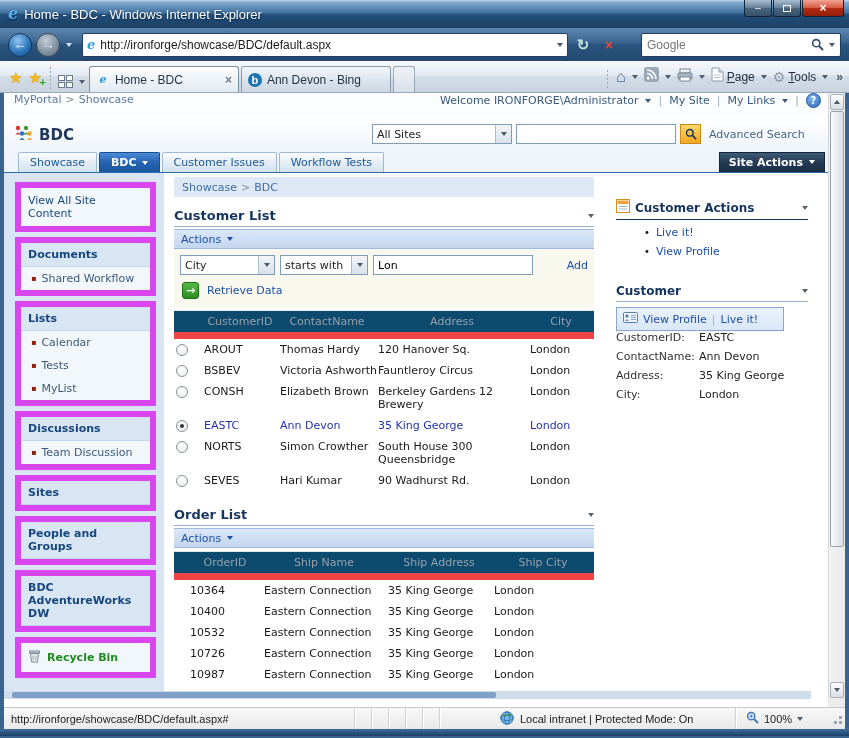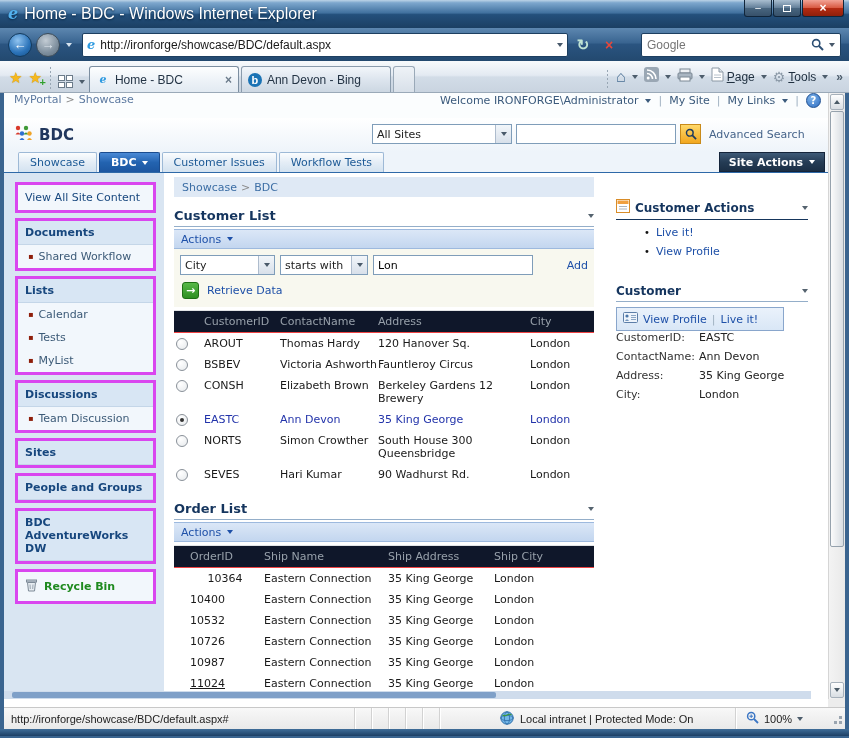--- a/index.html
+++ b/index.html
@@ -1,21 +1,21 @@
 <!DOCTYPE html>
 <html><head>
 <meta charset="utf-8">
 <style>
   *{box-sizing:border-box;margin:0;padding:0}
   html,body{background:#555}
   .window{width:849px;height:738px;position:relative;background:#3a648f;font-family:"Liberation Sans",sans-serif;overflow:hidden;box-shadow:0 0 8px rgba(0,0,0,.6)}
   
   .titlebar{height:28px;background:linear-gradient(180deg,#bdd4e7 0,#7da7cd 10%,#41719f 46%,#24507c 52%,#1b3f63 100%);display:flex;align-items:center;padding:0 6px;position:relative}
   .ie-e{font-family:"DejaVu Serif",serif;font-style:italic;font-weight:bold;color:#53b2ef;font-size:16px;line-height:1;text-shadow:0 1px 2px #06294a;margin:0 6px 0 2px}
-  .wtitle{color:#fff;font-size:16px;text-shadow:0 1px 2px #05233f}
+  .wtitle{color:#fff;font-size:13px;text-shadow:0 1px 2px #05233f}
   .wbtns{position:absolute;right:5px;top:0;display:flex;gap:1px}
   .wbtn{width:28px;height:17px;border:1px solid #10253a;border-top:none;border-radius:0 0 3px 3px;background:linear-gradient(180deg,#a9bed0,#64809a 48%,#48657f 52%,#37516a);color:#fff;font-size:10px;display:flex;align-items:center;justify-content:center;line-height:1}
   .wbtn.close{width:42px;background:linear-gradient(180deg,#f2a395,#d95b43 48%,#b42b12 52%,#8f1f0b);font-size:12px;font-weight:bold}
   .maxbox{width:8px;height:7px;border:1px solid #fff;display:inline-block}
   
   .navbar{height:33px;background:linear-gradient(180deg,#5d87b0 0,#3a6591 44%,#2a5480 50%,#23496f 100%);display:flex;align-items:center;padding:0 8px;gap:4px}
   .navcirc{width:24px;height:24px;border-radius:50%;display:flex;align-items:center;justify-content:center;font-size:13px;font-weight:bold;color:#fff;border:1px solid #123a5e;background:radial-gradient(circle at 40% 30%,#8fc3f0,#2a72b8 60%,#174f86)}
   .navcirc.fwd{background:radial-gradient(circle at 40% 30%,#c3ccd4,#7e8f9e 60%,#5d6f7e);color:#dfe7ee;border-color:#3c4c5a}
   .caret{display:inline-block;width:0;height:0;border-left:3px solid transparent;border-right:3px solid transparent;border-top:4px solid currentColor;vertical-align:middle}
   .nav-caret{color:#d7e4f0;margin:0 2px}
@@ -70,21 +70,21 @@
   .goldbtn{width:21px;height:20px;border:1px solid #c88a1a;background:linear-gradient(180deg,#ffd869,#f2a71f);display:flex;align-items:center;justify-content:center}
   .advsearch{color:#46648a;font-size:11px;text-decoration:none;margin-left:4px}
   .sp-tabs{height:22px;background:#eef4fa;border-bottom:1px solid #2e69a8;display:flex;align-items:flex-end;padding:0 0 0 14px;position:relative}
   .sptab{height:20px;padding:0 11px;margin-right:2px;font-size:11px;color:#1d5a96;display:flex;align-items:center;border:1px solid #9db9d6;border-bottom:none;border-radius:2px 2px 0 0;background:linear-gradient(180deg,#fbfdfe,#e4edf6 50%,#d3e2f0)}
   .sptab.on{background:linear-gradient(180deg,#4a8ad6,#2363b0 50%,#1c56a0);color:#fff;font-weight:bold;border-color:#1a4c8f;gap:5px}
   .siteactions{position:absolute;right:20px;bottom:0;height:20px;padding:0 9px;background:linear-gradient(180deg,#3e5a77,#253c55 50%,#1b2f45);color:#fff;font-size:11px;font-weight:bold;display:flex;align-items:center;gap:6px;border:1px solid #14243a}
   .sp-body{position:absolute;top:80px;bottom:8px;left:0;right:17px;background:#fff;overflow:hidden}
   .rail{position:absolute;left:0;top:0;bottom:0;width:160px;background:#d9e5f2}
   
   .sidebar{position:absolute;left:11px;top:9px;width:141px;font-size:11px}
-  .nav-box{border:3px solid #d946ef;background:#f2f7fc;margin-bottom:5px}
+  .nav-box{border:6px solid #d946ef;background:#f2f7fc;margin-bottom:5px}
   .viewall{padding:6px 7px}
   .viewall a{color:#17477e;text-decoration:none}
   .nav-head{background:#d8e6f4;color:#17477e;font-weight:bold;padding:5px 7px;border-bottom:1px solid #c4d6e8;border-top:1px solid #e4eef8}
   .nav-head:first-child{border-top:none}
   .nav-item{padding:5px 6px 5px 10px;color:#3c5a77;display:flex;align-items:center;gap:5px;cursor:default}
   .nav-item .sq{color:#8e1e0a;font-size:8px}
   .recycle{display:flex;align-items:center;gap:6px;padding:6px 7px;font-weight:bold;color:#1f8a1f}
   
   .main{position:absolute;left:170px;top:4px;width:420px;font-size:11px}
   .mcrumb{height:20px;background:#dfe9f5;display:flex;align-items:center;padding:0 8px;font-size:11px}
@@ -94,21 +94,21 @@
   .wp-title .caret{margin-left:auto;color:#55636f}
   .actionsbar{height:20px;margin-top:2px;background:linear-gradient(180deg,#dbe7f7,#c3d6ef);border-top:1px solid #9db9de;border-bottom:1px solid #9db9de;display:flex;align-items:center;padding:0 7px;gap:6px;color:#1e50a8}
   .filterpanel{background:#f8f8ef;padding:6px 6px 5px}
   .frow{display:flex;align-items:center;gap:5px}
   .frow input{width:160px;height:20px;border:1px solid #7f9db9;font-size:11px;padding:0 4px;font-family:"DejaVu Sans",sans-serif}
   .addlink{margin-left:auto;color:#1e50a8;text-decoration:none}
   .retrow{display:flex;align-items:center;gap:8px;padding:7px 2px 3px}
   .greenbtn{width:17px;height:17px;border-radius:3px;background:linear-gradient(180deg,#58b847,#2e8f22);border:1px solid #1e6f14;color:#fff;font-weight:bold;font-size:11px;display:flex;align-items:center;justify-content:center}
   .retlink{color:#1e50a8;text-decoration:none}
   table.grid{border-collapse:collapse;width:100%;margin-top:3px;font-size:11px;table-layout:fixed}
-  table.grid th{font-weight:normal;color:#97a0aa;text-align:left;background:#0f172a;border-top:1px solid #e2e4e6;border-bottom:1px solid #ef4444;padding:4px 2px;white-space:nowrap}
+  table.grid th{font-weight:normal;color:#97a0aa;text-align:center;background:#0c4a6e;border-top:1px solid #e2e4e6;border-bottom:7px solid #ef4444;padding:4px 2px;white-space:nowrap}
   table.grid td{padding:4px 2px;color:#1a1a1a;vertical-align:top;white-space:nowrap}
   table.grid td.wrapok{white-space:normal}
   tr.sel td{color:#2233aa}
   .radio{display:inline-block;width:12px;height:12px;border:1px solid #8a9199;border-radius:50%;background:radial-gradient(circle at 35% 30%,#fff,#e6e9ec);position:relative;vertical-align:middle}
   .radio.on::after{content:"";position:absolute;left:3px;top:3px;width:4px;height:4px;border-radius:50%;background:#333}
   .ordertbl th{background:#eef0f3;color:#8d949c}
   .ordertbl td{padding:2px 2px 3px}
   
   .rightcol{position:absolute;left:612px;top:26px;width:192px;font-size:11px}
   .rt-title{display:flex;align-items:center;gap:5px;padding-bottom:3px;border-bottom:1px solid #16365c}
@@ -473,21 +473,21 @@
           <thead>
               <tr>
             <th style="padding-left:16px">OrderID</th>
             <th>Ship Name</th>
             <th>Ship Address</th>
             <th>Ship City</th>
           </tr>
             </thead>
           <tbody>
               <tr>
-                <td style="padding-left: 16px; text-align: center;">10364</td>
+                <td style="padding-left: 16px;">10364</td>
                 <td>Eastern Connection</td>
                 <td>35 King George</td>
                 <td>London</td>
               </tr>
               <tr>
                 <td style="padding-left: 16px;">10400</td>
                 <td>Eastern Connection</td>
                 <td>35 King George</td>
                 <td>London</td>
               </tr>

